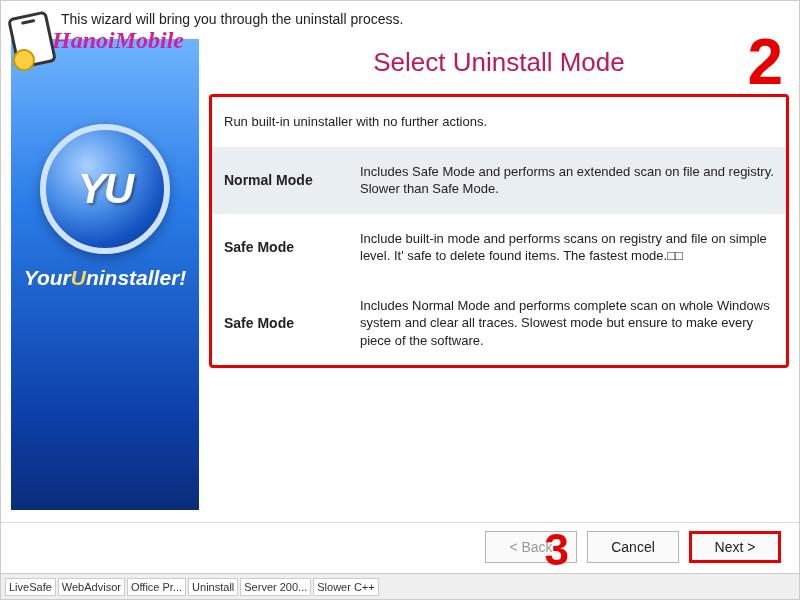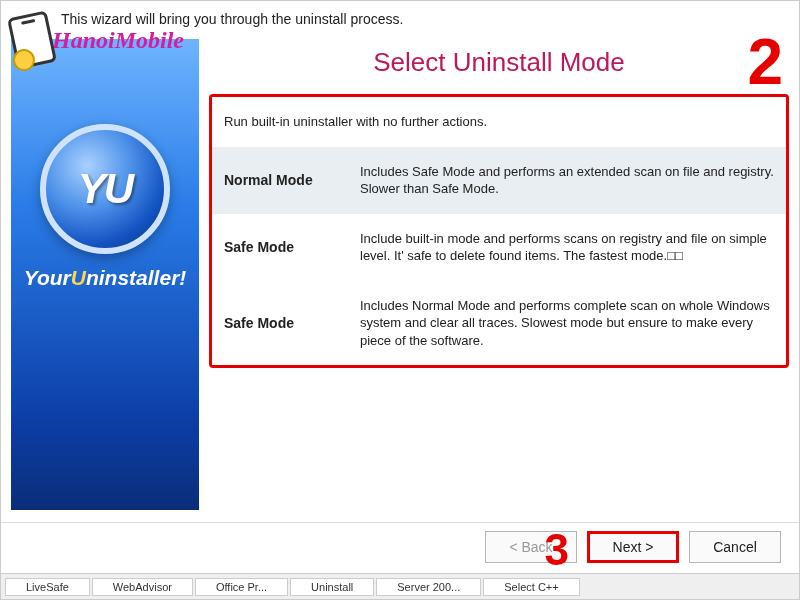--- a/index.html
+++ b/index.html
@@ -148,21 +148,21 @@
   border-top: 1px solid #ccc;
   display: flex;
   align-items: center;
   font-size: 11px;
   color: #333;
   gap: 2px;
   padding: 0 4px;
 }
 .tb-item {
   border: 1px solid #ccc;
-  padding: 2px 20px;
+  padding: 2px 3px;
   background: #fff;
   white-space: nowrap;
   text-align: center;
 }
 .watermark {
   position: absolute;
   top: 14px; left: 12px;
   display: flex;
   align-items: center;
   z-index: 50;
@@ -237,25 +237,25 @@
           <div class="mname">Safe Mode</div>
           <div class="mdesc">Includes Normal Mode and performs complete scan on whole Windows system and clear all traces. Slowest mode but ensure to make every piece of the software.</div>
         </div>
       </div>
     </div>
   </div>
 
   <div class="footer">
     <div class="step3">3</div>
     <button class="btn" disabled="">&lt; Back</button>
+    <button class="btn">Cancel</button>
     <button class="btn hl">Next &gt;</button>
-    <button class="btn">Cancel</button>
   </div>
 
   <div class="taskbar">
     <div class="tb-item">LiveSafe</div>
     <div class="tb-item">WebAdvisor</div>
     <div class="tb-item">Office Pr...</div>
     <div class="tb-item">Uninstall</div>
     <div class="tb-item">Server 200...</div>
-    <div class="tb-item">Select C++</div>
+    <div class="tb-item">Slower C++</div>
   </div>
 </div>
 
 </body></html>

